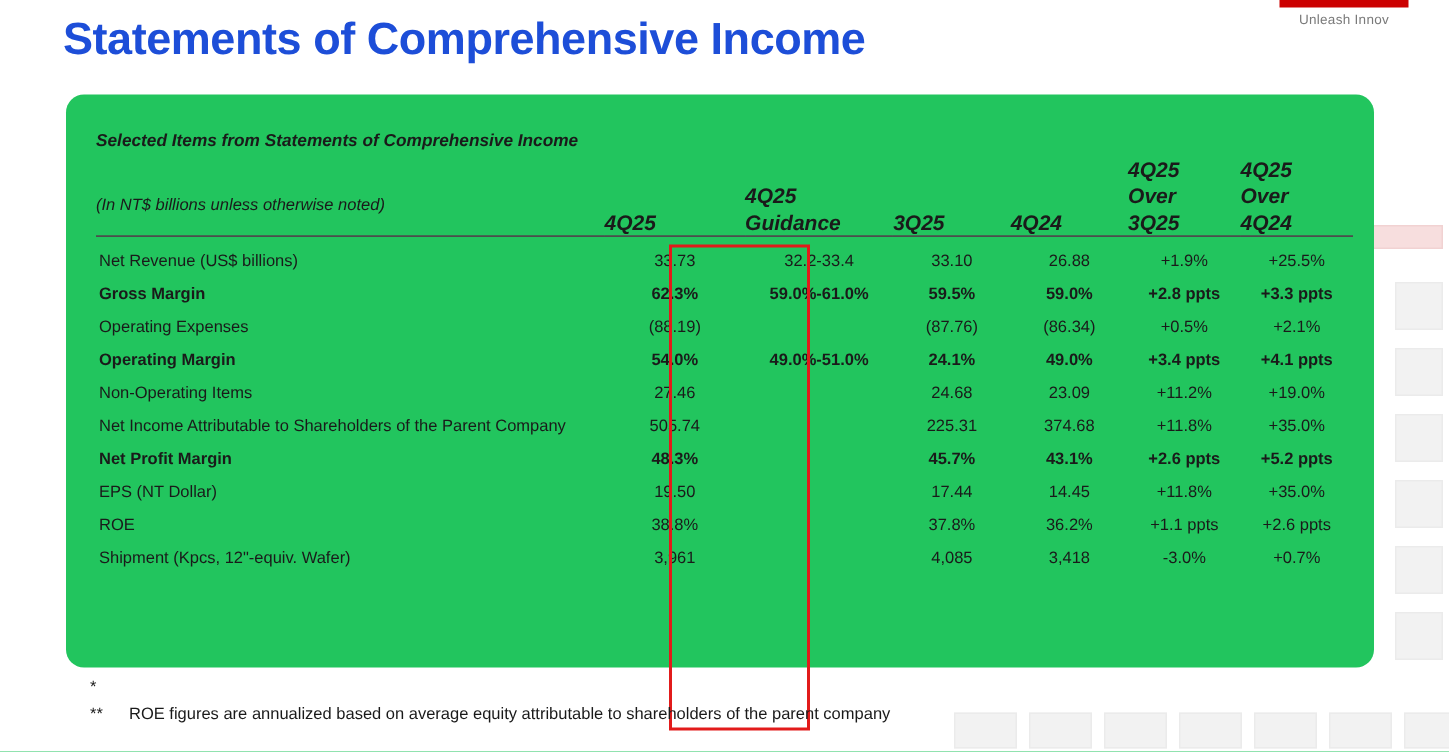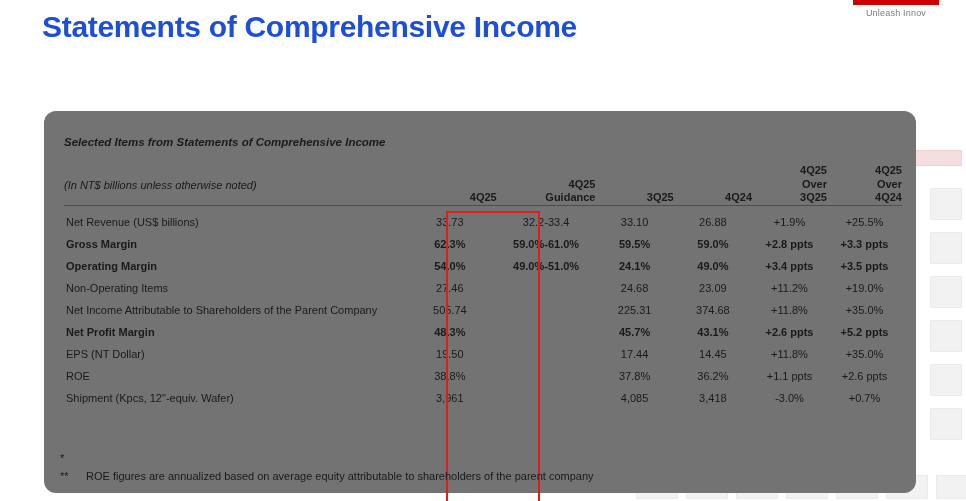--- a/index.html
+++ b/index.html
@@ -64,23 +64,22 @@
   .deco-row { position:absolute; bottom: 2px; left: 636px; display:flex; gap:8px;}
   .deco-row span { display:block; width:40px; height:22px; background:#f2f2f2; border:1px solid #ebebeb;}
 
   
   .panel {
     position: absolute;
     left: 44px;
     top: 63px;
     width: 872px;
     height: 382px;
-    background: #737373;
+    background: #22c55e;
     border-radius: 12px;
-    margin-top: 48px;
   }
 
   .panel-caption {
     position: absolute;
     left: 20px;
     top: 25px;
     font-size: 11.5px;
     font-weight: bold;
     font-style: italic;
     color: #1a1a1a;
@@ -104,26 +103,27 @@
     font-size: 11px;
     color: #1a1a1a;
   }
   table.fin th, table.fin td {
     padding: 0;
     vertical-align: bottom;
   }
 
   thead th {
     height: 62px;
-    font-size: 11px;
+    font-size: 14px;
     font-weight: bold;
-    text-align: right;
+    text-align: left;
     padding-bottom: 6px;
     line-height: 1.25;
     border-bottom: 1.5px solid #4d4d4d;
+    font-style: italic;
   }
   thead th.label-col {
     border-bottom: 1.5px solid #4d4d4d;
   }
   tbody td {
     height: 22px;
     text-align: center;
     white-space: nowrap;
   }
   tbody td.label {
@@ -247,28 +247,37 @@
       </tr>
       <tr class="bold">
         <td class="label">Gross Margin</td>
         <td>62.3%</td>
         <td>59.0%-61.0%</td>
         <td>59.5%</td>
         <td>59.0%</td>
         <td>+2.8 ppts</td>
         <td>+3.3 ppts</td>
       </tr>
+      <tr>
+        <td class="label">Operating Expenses</td>
+        <td>(88.19)</td>
+        <td></td>
+        <td>(87.76)</td>
+        <td>(86.34)</td>
+        <td>+0.5%</td>
+        <td>+2.1%</td>
+      </tr>
       <tr class="bold">
         <td class="label">Operating Margin</td>
         <td>54.0%</td>
         <td>49.0%-51.0%</td>
         <td>24.1%</td>
         <td>49.0%</td>
         <td>+3.4 ppts</td>
-        <td>+3.5 ppts</td>
+        <td>+4.1 ppts</td>
       </tr>
       <tr>
         <td class="label">Non-Operating Items</td>
         <td>27.46</td>
         <td></td>
         <td>24.68</td>
         <td>23.09</td>
         <td>+11.2%</td>
         <td>+19.0%</td>
       </tr>

